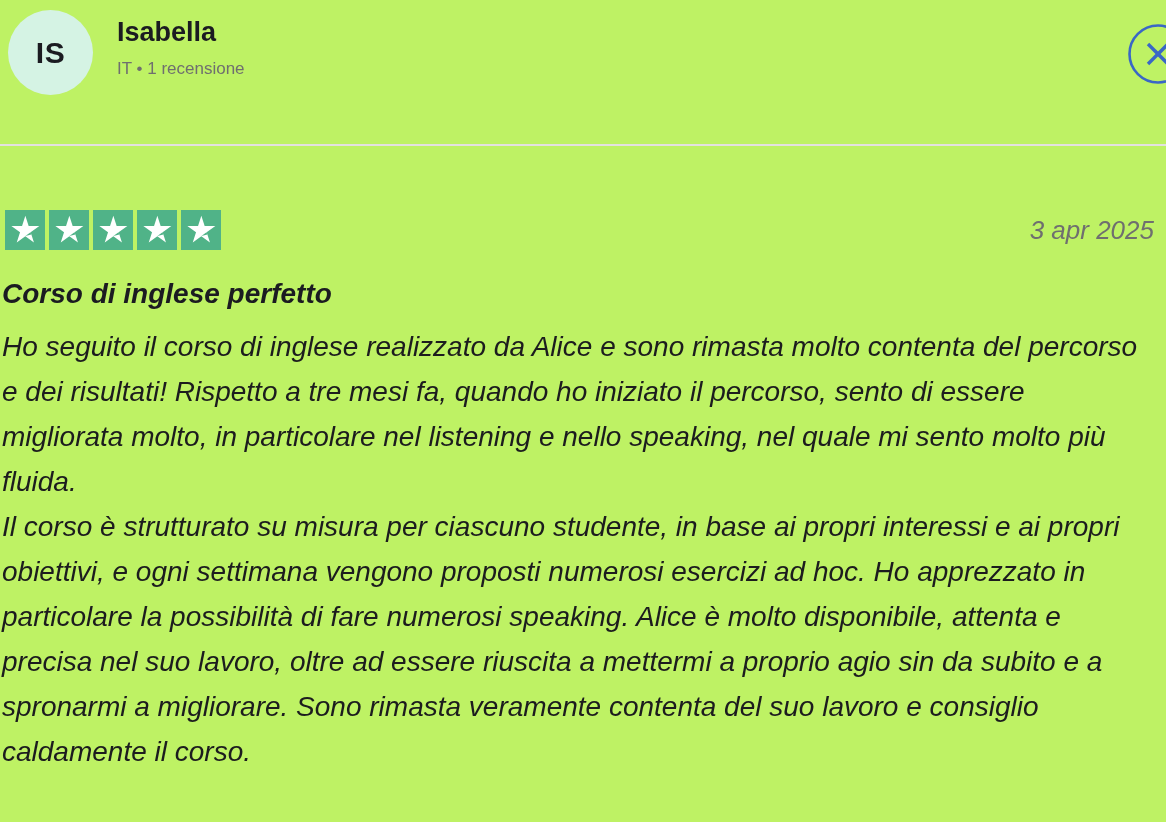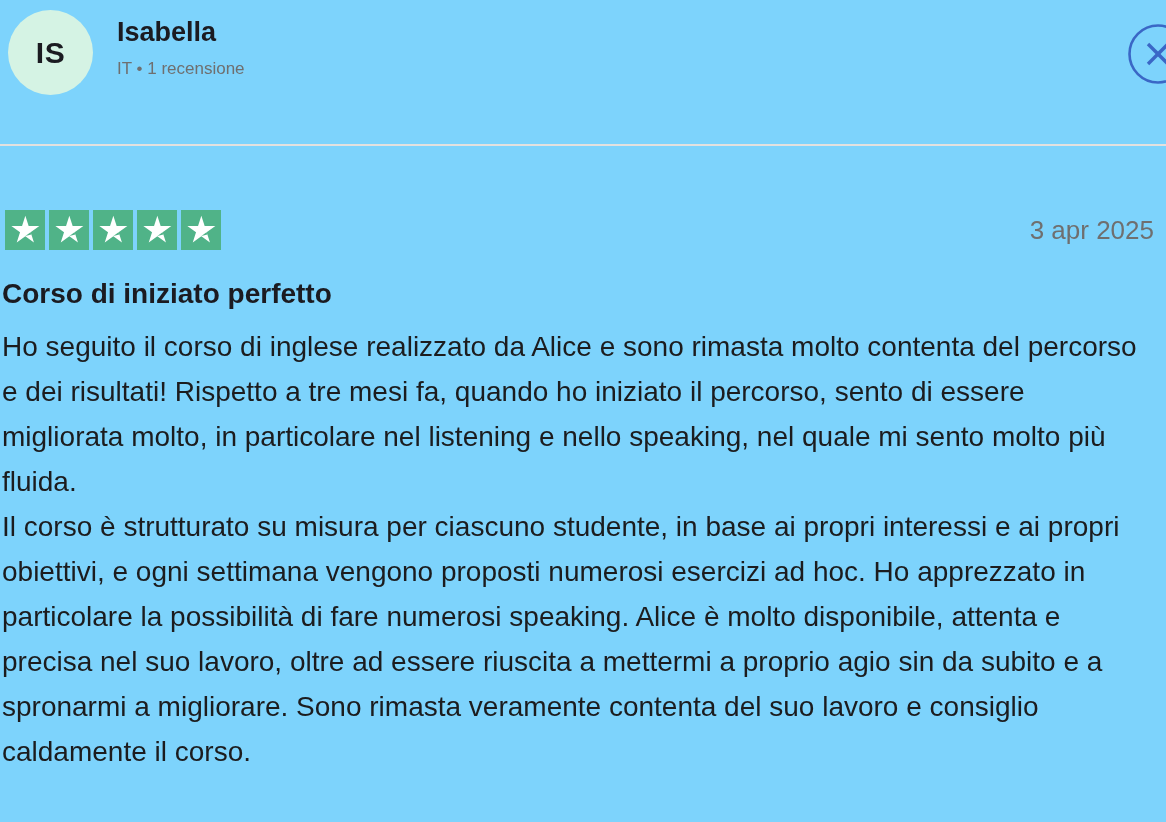--- a/index.html
+++ b/index.html
@@ -9,21 +9,21 @@
     width: 1166px;
     height: 822px;
     overflow: hidden;
     font-family: "Liberation Sans", "DejaVu Sans", sans-serif;
     color: var(--text-primary, #1b1b21);
   }
   .page {
     position: relative;
     width: 1166px;
     height: 822px;
-    background: #7dd3fc;
+    background: #bef264;
   }
   
   .header {
     position: relative;
     display: flex;
     align-items: flex-start;
     padding: 10px 0 0 8px;
   }
   .avatar {
     width: 85px;
@@ -80,20 +80,21 @@
     border: none;
     margin: 0;
     background: var(--divider, #e3e1df);
   }
   
   .review-section {
     position: absolute;
     left: 0;
     top: 146px;
     width: 1166px;
+    font-style: italic;
   }
   .rating-row {
     margin: 64px 12px 0 5px;
     display: flex;
     align-items: center;
     justify-content: space-between;
   }
   .stars {
     display: flex;
     gap: 4px;
@@ -171,18 +172,18 @@
             <path fill="#50b388" d="M30.3 28.2l-0.9-2.6-6 4.4z"></path>
           </svg>
           <svg class="star-box" viewBox="0 0 46 46">
             <rect width="46" height="46" fill="#50b388"></rect>
             <path fill="#ffffff" d="M39.5 18.4H27.2L23.4 6.7l-3.8 11.7H7.3l10 7.2-3.8 11.7 9.9-7.2 9.9 7.2-3.8-11.7 10-7.2z"></path>
             <path fill="#50b388" d="M30.3 28.2l-0.9-2.6-6 4.4z"></path>
           </svg>
         </div>
       <div class="date">3 apr 2025</div>
     </div>
-    <h2 class="title">Corso di iniziato perfetto</h2>
+    <h2 class="title">Corso di inglese perfetto</h2>
     <p class="body-text">Ho seguito il corso di inglese realizzato da Alice e sono rimasta molto contenta del percorso e dei risultati! Rispetto a tre mesi fa, quando ho iniziato il percorso, sento di essere migliorata molto, in particolare nel listening e nello speaking, nel quale mi sento molto più fluida.
 Il corso è strutturato su misura per ciascuno studente, in base ai propri interessi e ai propri obiettivi, e ogni settimana vengono proposti numerosi esercizi ad hoc. Ho apprezzato in particolare la possibilità di fare numerosi speaking. Alice è molto disponibile, attenta e precisa nel suo lavoro, oltre ad essere riuscita a mettermi a proprio agio sin da subito e a spronarmi a migliorare. Sono rimasta veramente contenta del suo lavoro e consiglio caldamente il corso.</p>
   </section>
 
 </div>
 
 </body></html>

